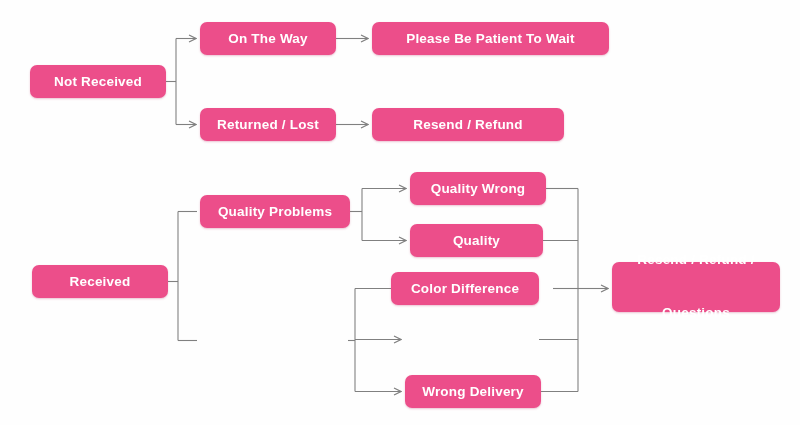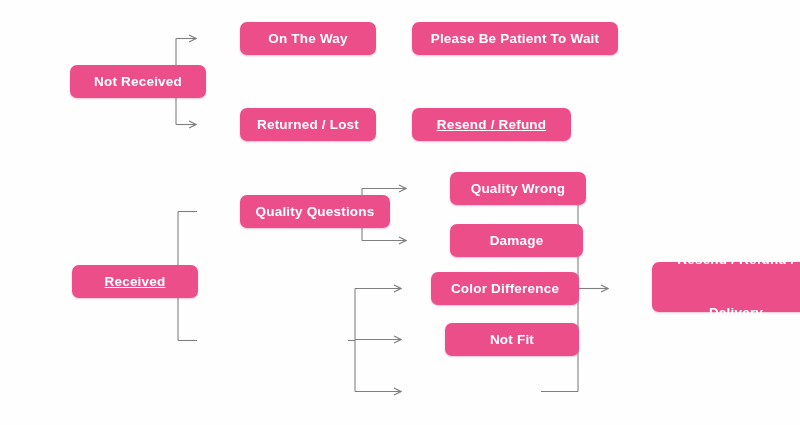--- a/index.html
+++ b/index.html
@@ -35,21 +35,20 @@
     border-radius: 7px;
     background: #ec4e8a;
     color: #ffffff;
     font-weight: bold;
     font-size: 13.5px;
     letter-spacing: 0.2px;
     line-height: 1.18;
     padding: 2px 9px;
     box-shadow: 0 1px 2px rgba(190, 60, 110, 0.30);
     z-index: 2;
-    margin-left: 40px;
   }
   .node.two-line {
     line-height: 1.25;
     gap: 36px;
   }
 </style>
 </head>
 <body>
 
 <div id="canvas">
@@ -99,56 +98,56 @@
   </svg>
 
   <div class="node" style="left:30px; top:65px; width:136px; height:33px;">
     <span>Not Received</span>
   </div>
 
   <div class="node" style="left:200px; top:22px; width:136px; height:33px;">
     <span>On The Way</span>
   </div>
 
-  <div class="node" style="left:372px; top:22px; width:206px; height:33px;">
+  <div class="node" style="left:372px; top:22px; width:237px; height:33px;">
     <span>Please Be Patient To Wait</span>
   </div>
 
   <div class="node" style="left:200px; top:108px; width:136px; height:33px;">
     <span>Returned / Lost</span>
   </div>
 
-  <div class="node" style="left:372px; top:108px; width:159px; height:33px;text-decoration:underline;">
+  <div class="node" style="left:372px; top:108px; width:192px; height:33px;">
     <span>Resend / Refund</span>
   </div>
 
-  <div class="node" style="left:32px; top:265px; width:126px; height:33px;text-decoration:underline;">
+  <div class="node" style="left:32px; top:265px; width:136px; height:33px;">
     <span>Received</span>
   </div>
 
   <div class="node" style="left:200px; top:195px; width:150px; height:33px;">
-    <span>Quality Questions</span>
+    <span>Quality Problems</span>
   </div>
 
 
   <div class="node" style="left:410px; top:172px; width:136px; height:33px;">
     <span>Quality Wrong</span>
   </div>
 
   <div class="node" style="left:410px; top:224px; width:133px; height:33px;">
-    <span>Damage</span>
+    <span>Quality</span>
   </div>
 
   <div class="node" style="left:391px; top:272px; width:148px; height:33px;">
     <span>Color Difference</span>
   </div>
 
-  <div class="node" style="left:405px; top:323px; width:134px; height:33px;">
-    <span>Not Fit</span>
+
+  <div class="node" style="left:405px; top:375px; width:136px; height:33px;">
+    <span>Wrong Delivery</span>
   </div>
-
 
   <div class="node two-line" style="left:612px; top:262px; width:168px; height:50px; flex-direction:column;">
     <span>Resend / Refund /</span>
-    <span>Delivery</span>
+    <span>Questions</span>
   </div>
 
 </div>
 
 </body></html>

